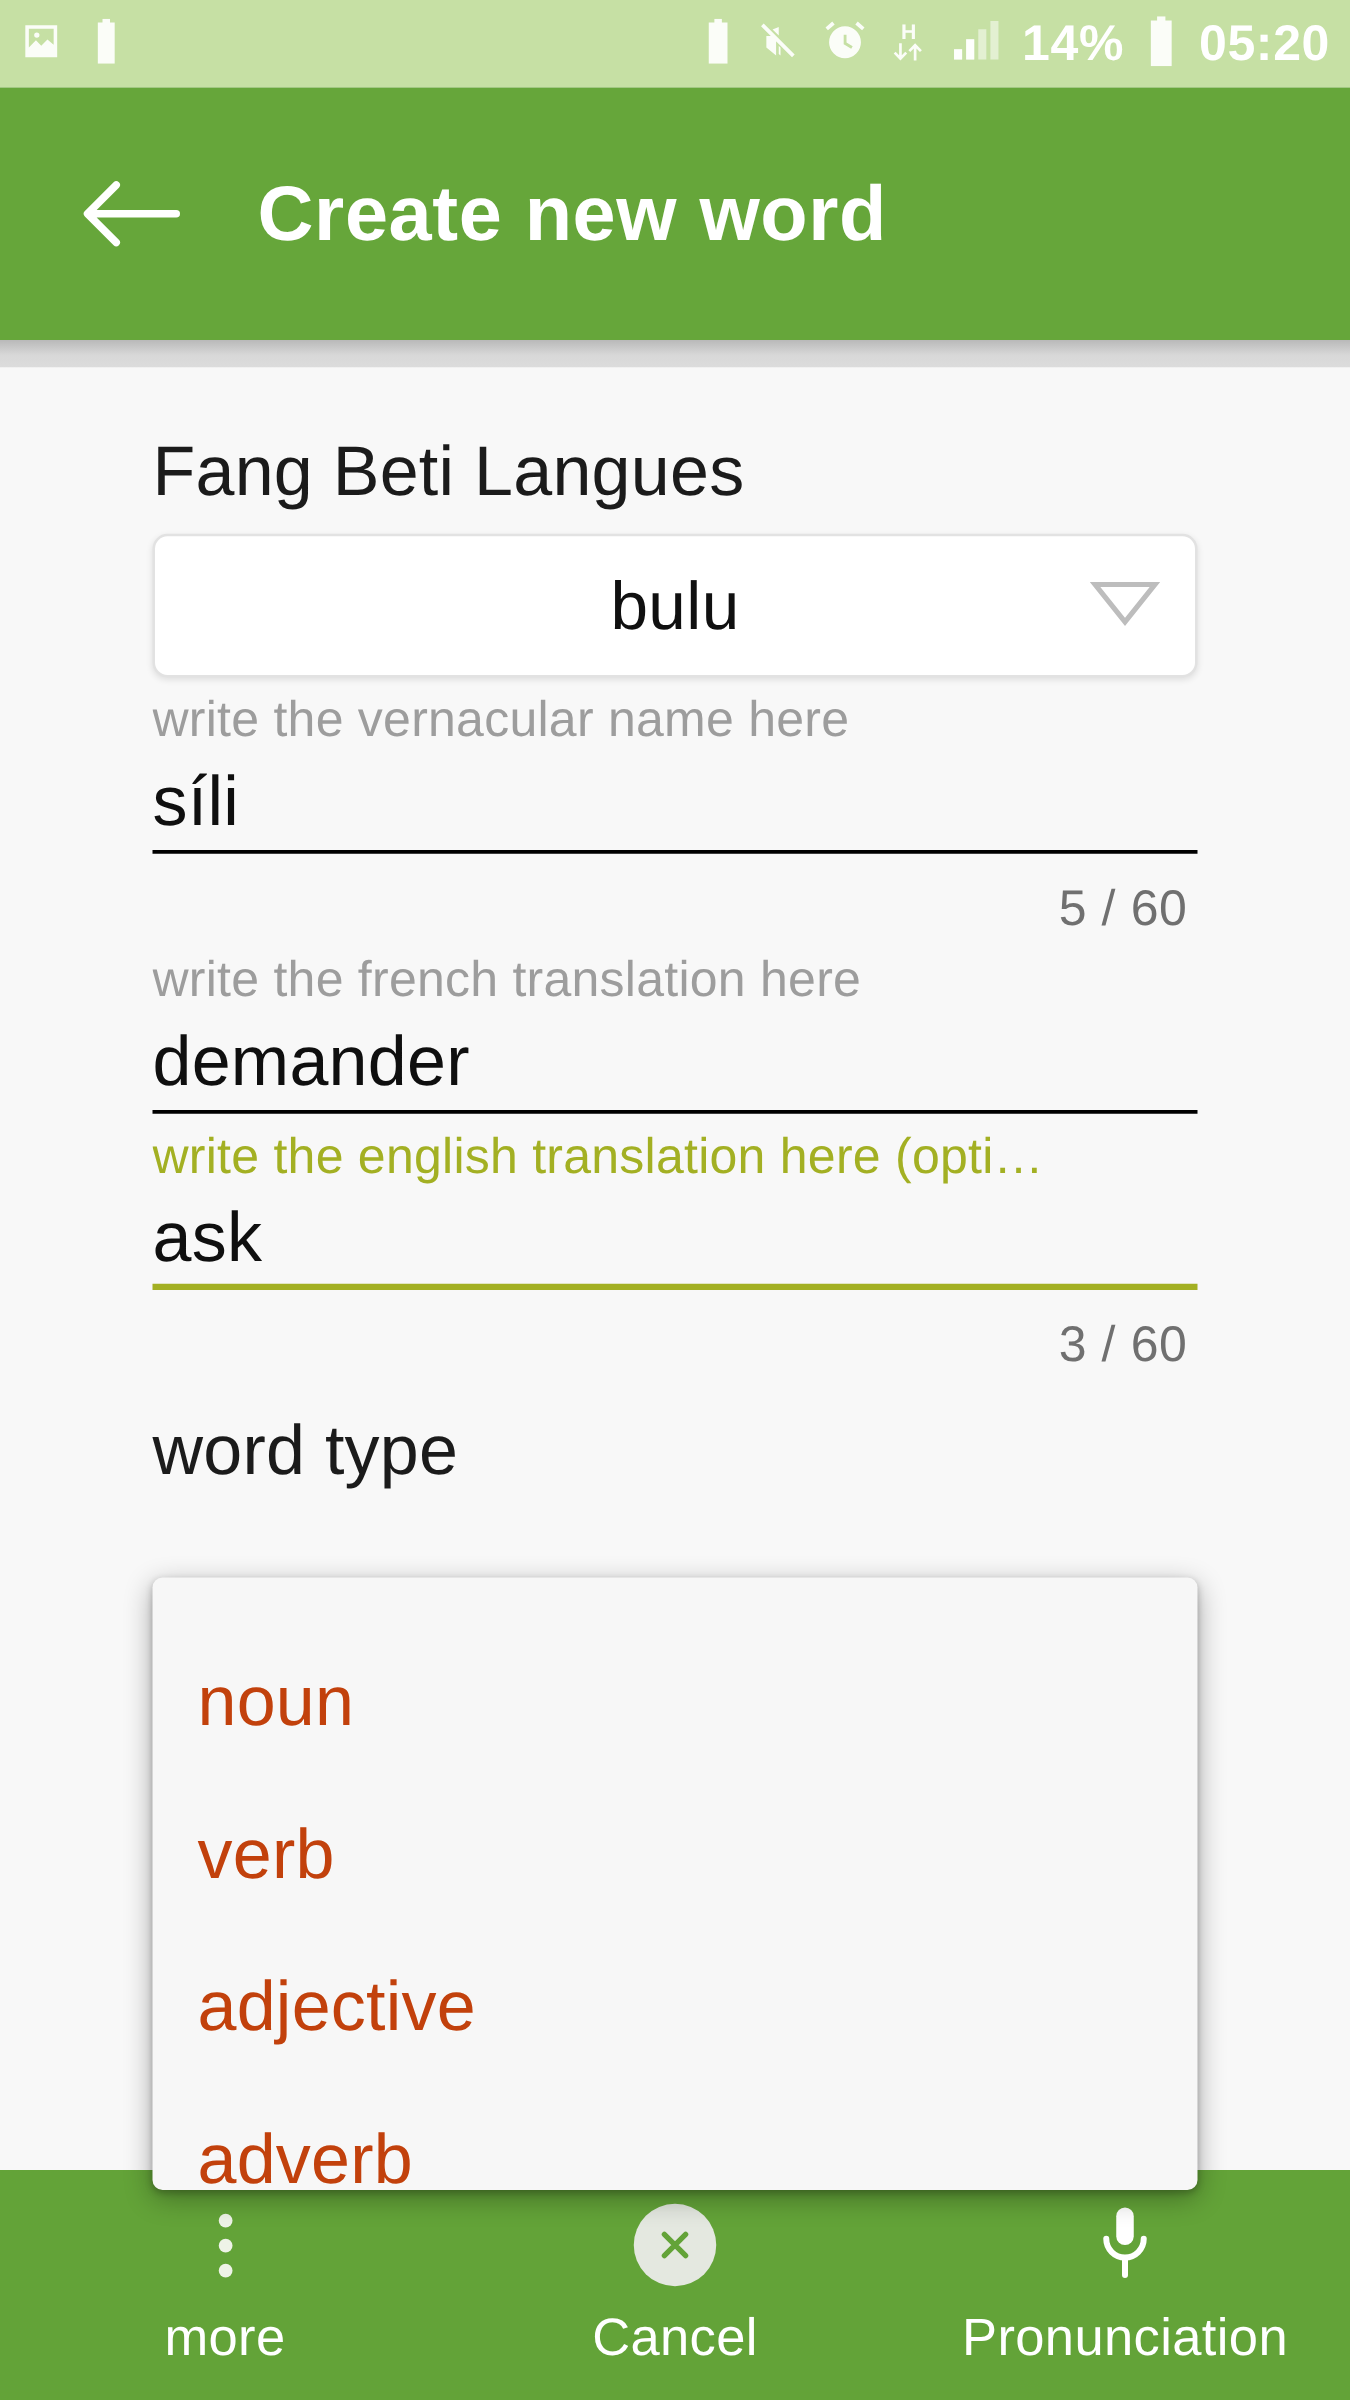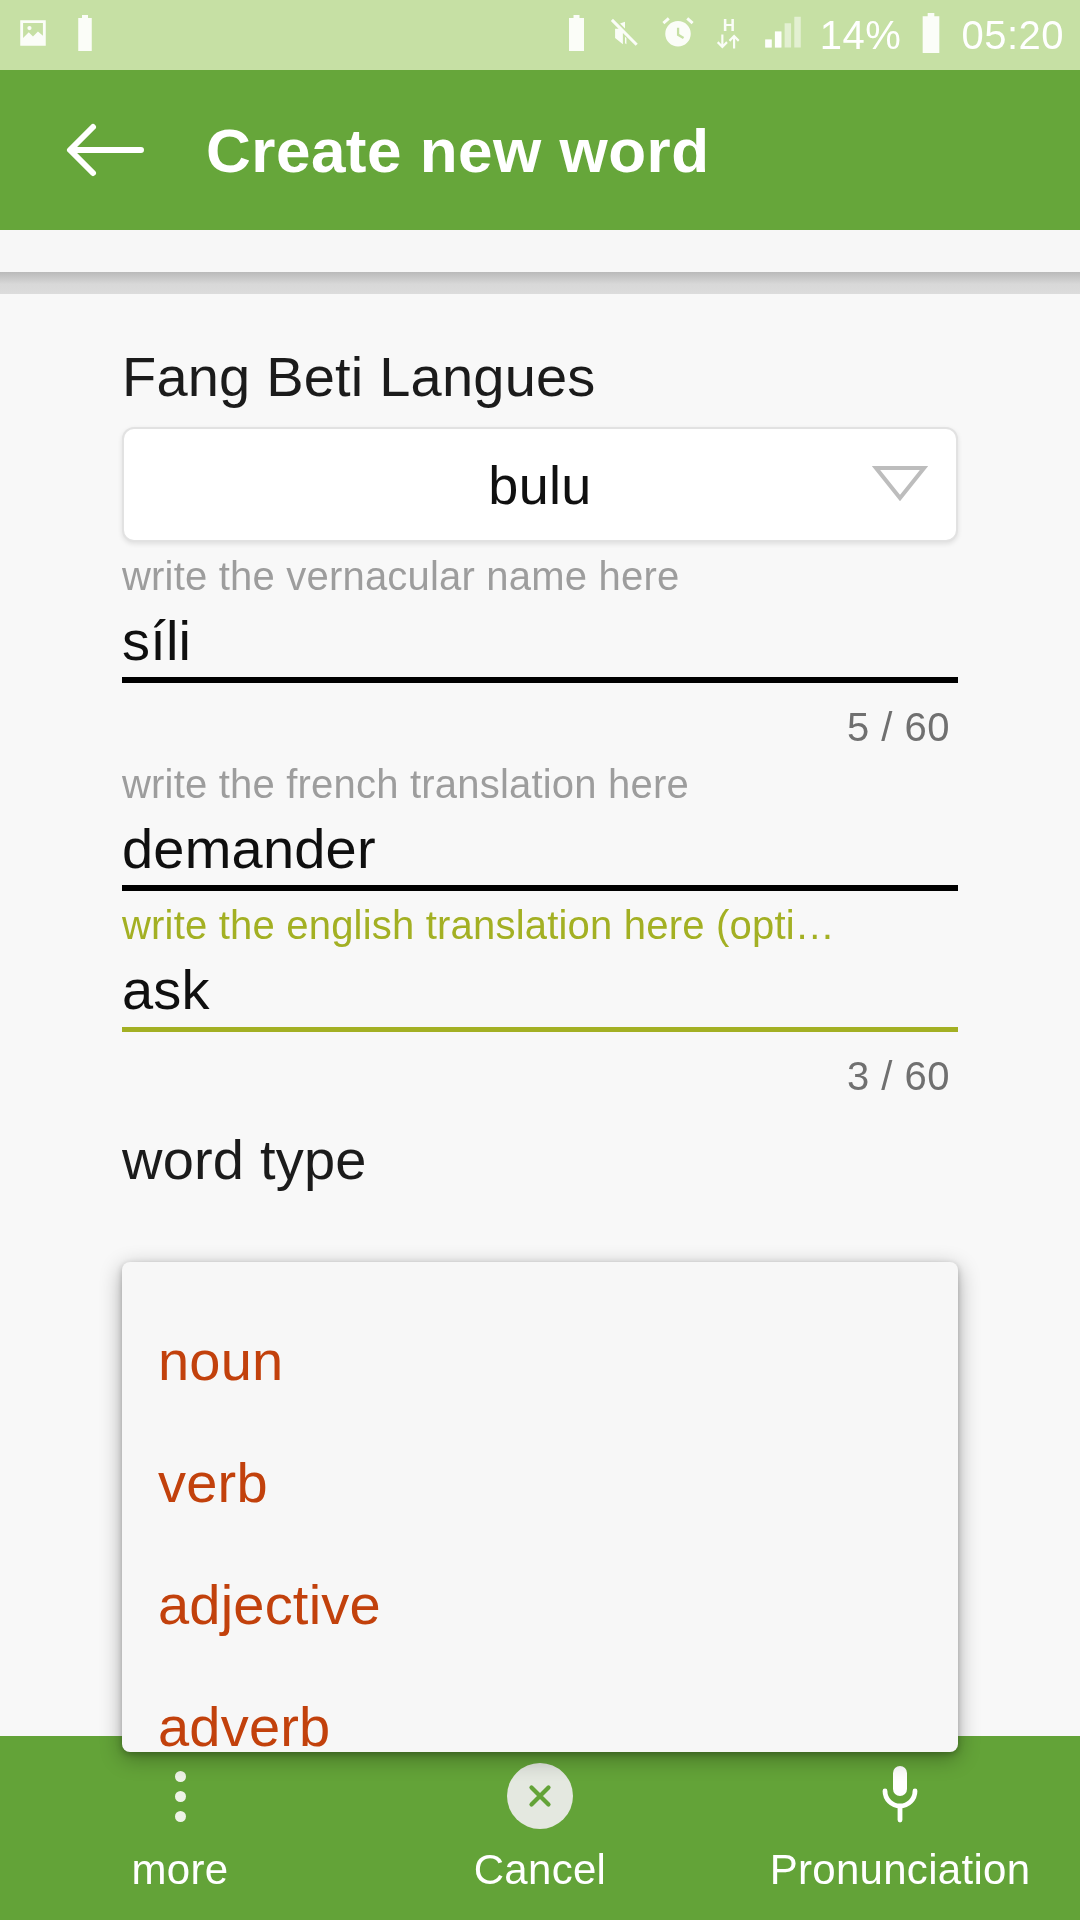--- a/index.html
+++ b/index.html
@@ -33,29 +33,29 @@
     display: flex;
     align-items: center;
     gap: 16px;
   }
   .sb-icon { display: block; }
   .sb-text {
     color: #ffffff;
     font-size: 40px;
     line-height: 40px;
     letter-spacing: 0.5px;
-    font-weight: 400;
+    font-weight: 700;
   }
 
   
   #app-header {
     position: absolute;
     top: 70px; left: 0;
     width: 1080px;
-    height: 160px;
+    height: 202px;
     background: #66a63a;
     display: flex;
     align-items: center;
     padding-left: 62px;
   }
   #back-button {
     width: 86px; height: 86px;
     display: flex; align-items: center; justify-content: center;
     flex: 0 0 auto;
   }
@@ -125,21 +125,21 @@
     font-size: 40px;
     color: #9d9d9d;
     letter-spacing: 0.2px;
     white-space: nowrap;
     overflow: hidden;
     display: block;
   }
   .input-hint.active { color: #a3b023; }
   .input-line {
     margin-top: 6px;
-    border-bottom: 6px solid #000000;
+    border-bottom: 3px solid #000000;
     padding-bottom: 2px;
     height: 78px;
   }
   .input-line.active { border-bottom: 5px solid #a3b023; }
   .input-value {
     font-size: 56px;
     color: #0f0f0f;
     line-height: 72px;
     letter-spacing: 0.2px;
     display: block;

